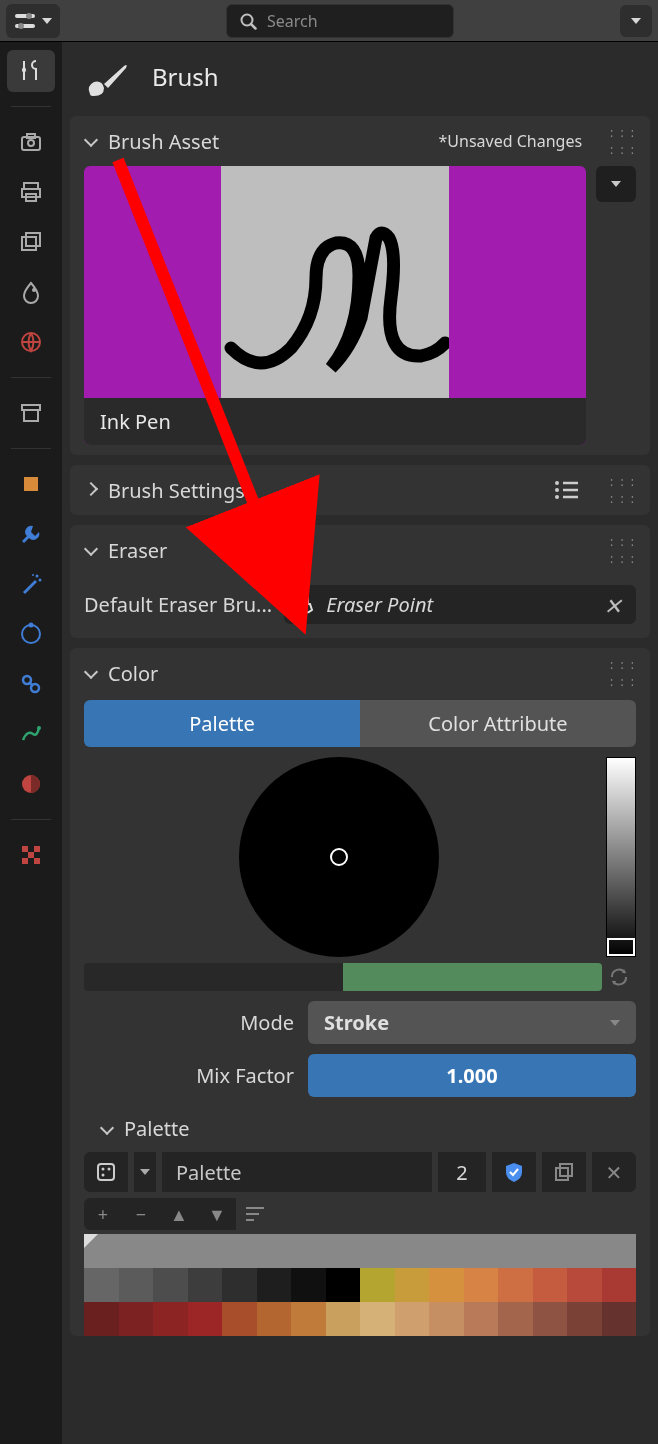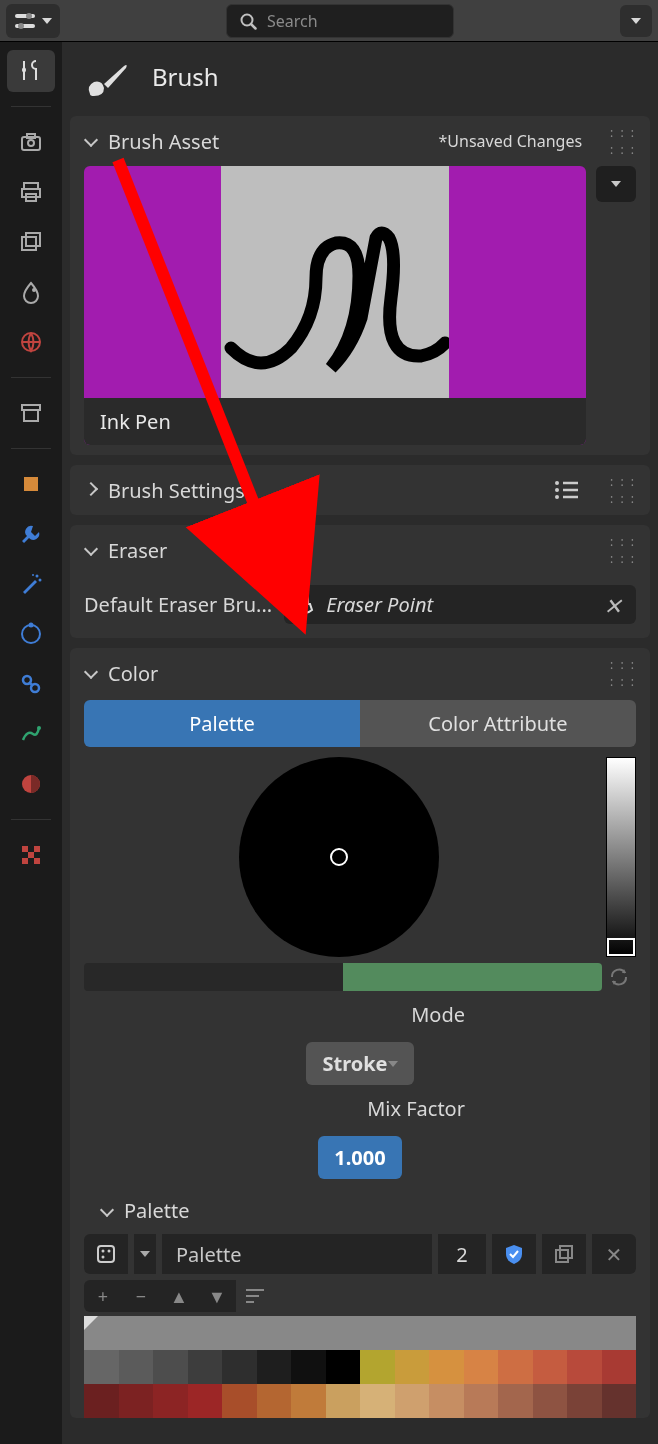--- a/index.html
+++ b/index.html
@@ -83,21 +83,21 @@
   .wheel{width:200px;height:200px;border-radius:50%;background:#000;position:relative;}
   .wheel .dot{position:absolute;left:50%;top:50%;width:18px;height:18px;border:2px solid #fff;border-radius:50%;transform:translate(-50%,-50%);}
   .vbar{width:30px;background:linear-gradient(to bottom,#fff,#000);border:1px solid #000;position:relative;}
   .vbar::after{content:"";position:absolute;left:0;right:0;bottom:0;height:14px;border:2px solid #fff;}
 
   .hue{display:flex;align-items:center;gap:0;padding:6px 14px 0 14px;}
   .hue-strip{flex:1;height:28px;display:flex;border-radius:4px;overflow:hidden;}
   .hue-strip div{flex:1;}
   .refresh{width:34px;height:28px;display:flex;align-items:center;justify-content:center;color:#777;}
 
-  .kv{display:flex;align-items:center;gap:14px;padding:10px 14px 0 14px;flex-direction:column;}
+  .kv{display:flex;align-items:center;gap:14px;padding:10px 14px 0 14px;}
   .kv .k{width:210px;text-align:right;font-size:20px;color:#d8d8d8;}
   .kv .v{flex:1;background:var(--gray-btn);border-radius:6px;padding:8px 16px;font-size:20px;color:#e0e0e0;display:flex;align-items:center;font-weight:bold;}
   .kv .v.blue{background:var(--blue);justify-content:center;color:#fff;}
   .kv .v .mini-caret{margin-left:auto;opacity:.4;}
 
   .sub{display:flex;align-items:center;gap:8px;padding:18px 14px 8px 30px;font-size:20px;}
 
   .palette-row{display:flex;align-items:center;gap:6px;padding:2px 14px 0 14px;}
   .picon{width:44px;height:40px;background:#242424;border-radius:6px 0 0 6px;display:flex;align-items:center;justify-content:center;}
   .pcaret{width:22px;height:40px;background:#242424;display:flex;align-items:center;justify-content:center;}

